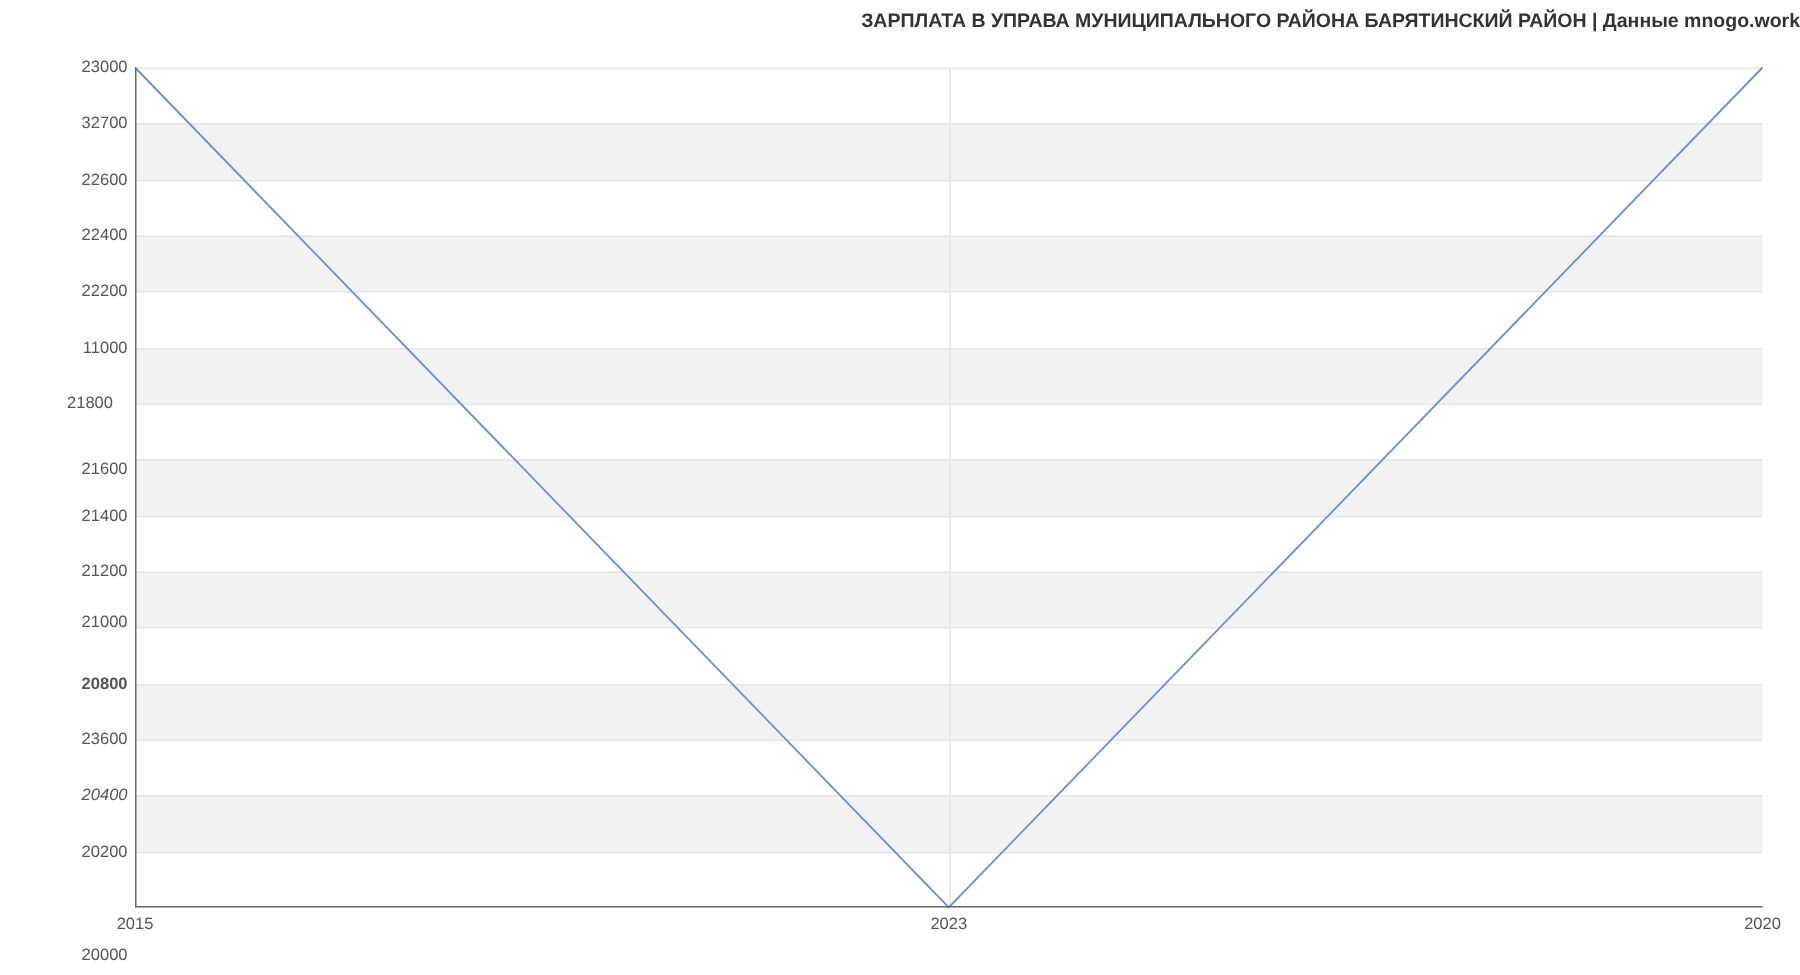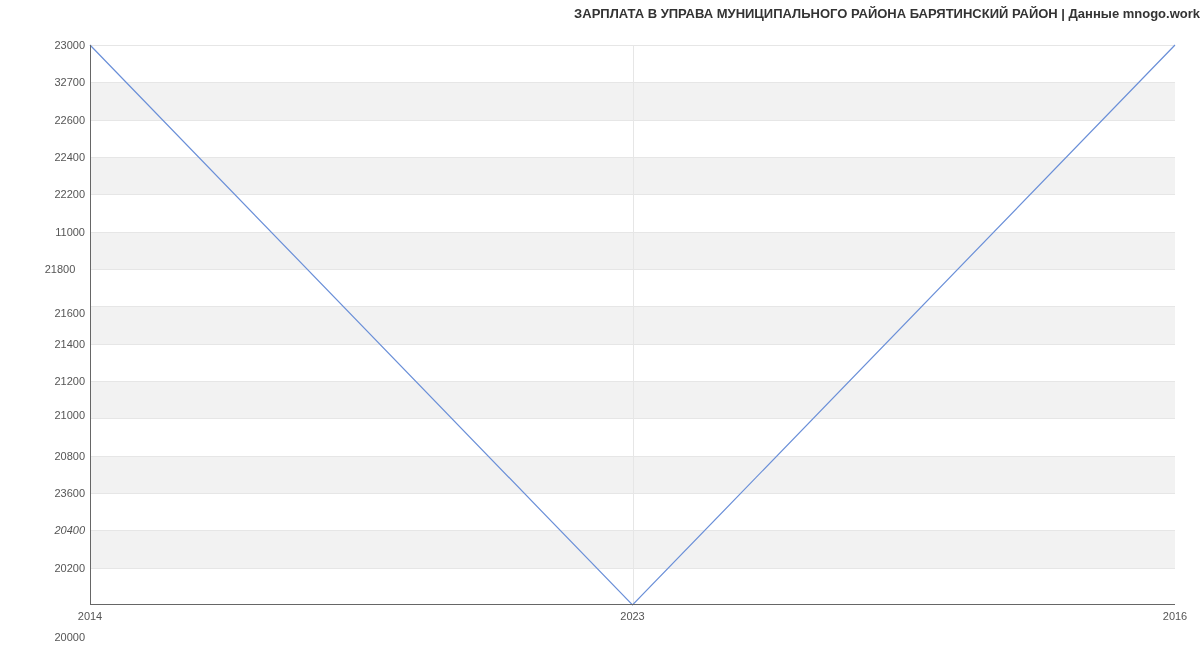--- a/index.html
+++ b/index.html
@@ -127,28 +127,28 @@
       <svg class="line" viewBox="0 0 1085 560" preserveAspectRatio="none">
       <polyline id="series" points="0.0,0.0 542.5,560.0 1085.0,0.0"></polyline>
     </svg>
     <div class="plot-border-left"></div>
     <div class="plot-border-bottom"></div>
   </div>
 <div class="ytick" style="top: 637px;">20000</div>
     <div class="ytick" style="top: 567.667px;">20200</div>
     <div class="ytick" style="top: 530.333px; font-style: italic;">20400</div>
     <div class="ytick" style="top: 493px;">23600</div>
-    <div class="ytick" style="top: 455.667px;">20800</div>
+    <div class="ytick" style="top: 455.667px; font-weight: bold;">20800</div>
     <div class="ytick" style="top: 404px; margin-top: 11px;">21000</div>
     <div class="ytick" style="top: 381px;">21200</div>
     <div class="ytick" style="top: 343.667px;">21400</div>
     <div class="ytick" style="top: 313px;">21600</div>
     <div class="ytick" style="top: 269px; text-align: center;">21800</div>
     <div class="ytick" style="top: 231.667px;">11000</div>
     <div class="ytick" style="top: 194.333px;">22200</div>
     <div class="ytick" style="top: 157px;">22400</div>
     <div class="ytick" style="top: 119.667px; text-align: right;">22600</div>
     <div class="ytick" style="top: 82.3333px;">32700</div>
     <div class="ytick" style="top: 45px;">23000</div>
-    <div class="xtick" style="left: 90px;">2014</div>
+    <div class="xtick" style="left: 90px;">2015</div>
     <div class="xtick" style="left: 632.5px;">2023</div>
-    <div class="xtick" style="left: 1175px;">2016</div>
+    <div class="xtick" style="left: 1175px;">2020</div>
   </div>
 
 </body></html>

